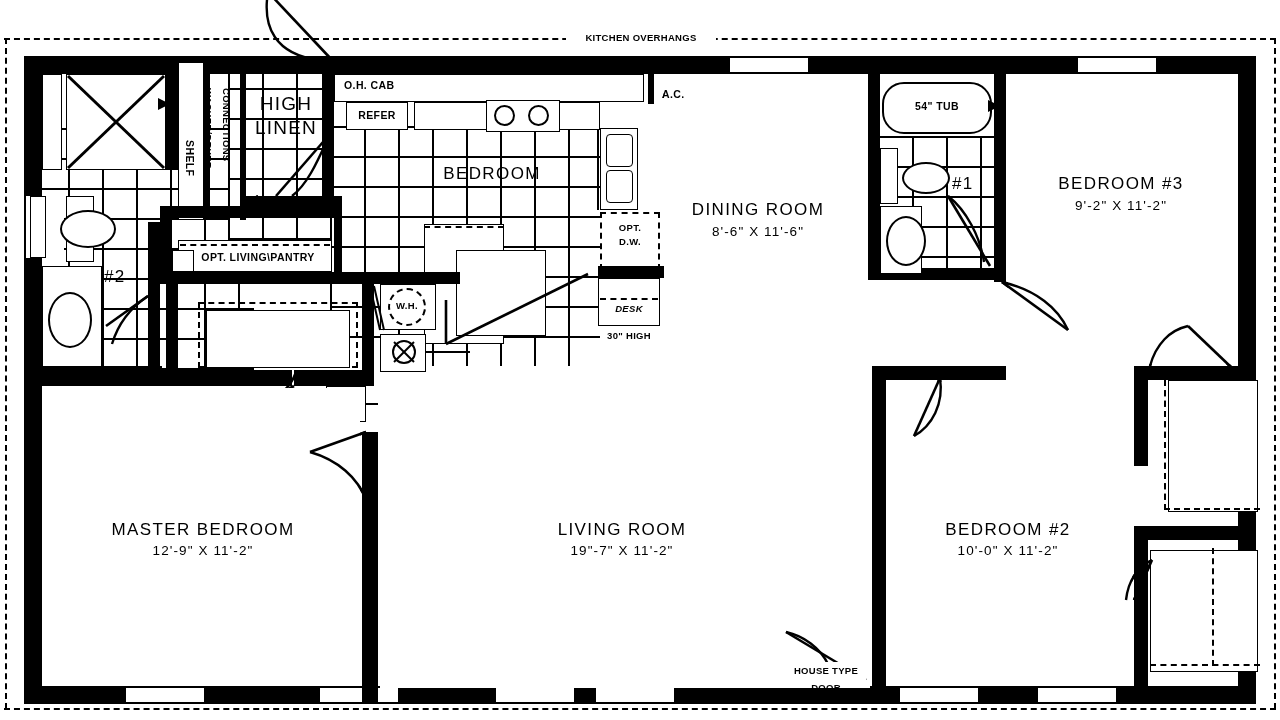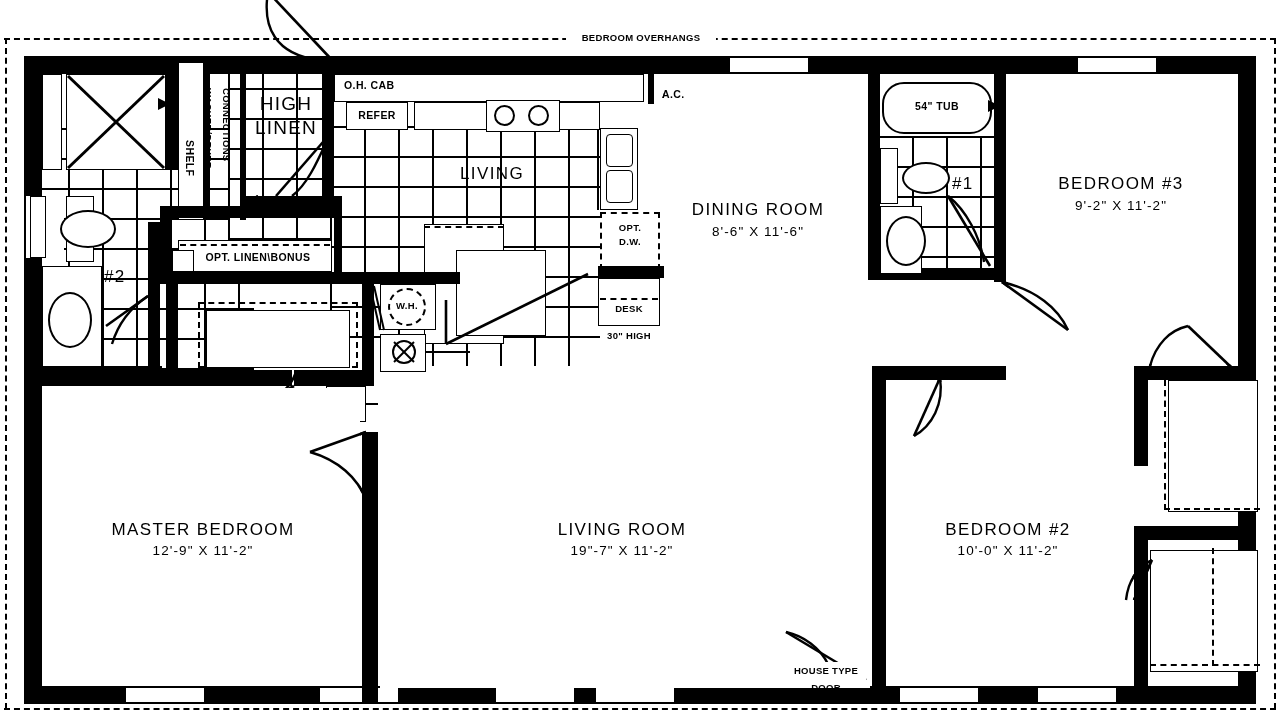--- a/index.html
+++ b/index.html
@@ -45,21 +45,21 @@
 <body>
 
 <div id="plan">
 
   <div class="dashline-h" style="left:4px;top:38px;width:1272px;"></div>
   <div class="dashline-h" style="left:4px;top:708px;width:1272px;"></div>
   <div class="dashline-v" style="left:5px;top:38px;height:671px;"></div>
   <div class="dashline-v" style="left:1274px;top:38px;height:671px;"></div>
 
   <div class="white" style="left:566px;top:30px;width:150px;height:18px;"></div>
-  <div class="lbl lbl-tiny ctr" style="left:641px;top:32px;">BEDROOM OVERHANGS</div>
+  <div class="lbl lbl-tiny ctr" style="left:641px;top:32px;">KITCHEN OVERHANGS</div>
 
   <div class="tile" style="left:34px;top:128px;width:220px;height:250px;"></div>
 
   <div class="tile" style="left:228px;top:58px;width:120px;height:220px;"></div>
 
   <div class="tile" style="left:330px;top:126px;width:270px;height:240px;"></div>
 
   <div class="tile" style="left:878px;top:136px;width:120px;height:140px;"></div>
 
   <div class="wall" style="left:24px;top:56px;width:1232px;height:18px;"></div>
@@ -118,36 +118,36 @@
   <div class="boxthin" style="left:606px;top:170px;width:27px;height:33px;border-radius:4px;"></div>
 
   <div class="dash" style="left:600px;top:212px;width:60px;height:58px;"></div>
   <div class="lbl lbl-tiny ctr" style="left:630px;top:222px;">OPT.</div>
   <div class="lbl lbl-tiny ctr" style="left:630px;top:236px;">D.W.</div>
 
   <div class="wall" style="left:598px;top:266px;width:66px;height:12px;"></div>
 
   <div class="boxthin" style="left:598px;top:278px;width:62px;height:48px;"></div>
   <div class="dashline-h" style="left:600px;top:298px;width:58px;"></div>
-  <div class="lbl lbl-tiny ctr" style="left:629px;top:303px;">DESK</div>
+  <div class="lbl lbl-tiny ctr" style="left:629px;top:303px;font-style:italic;">DESK</div>
   <div class="lbl lbl-tiny ctr" style="left:629px;top:330px;">30" HIGH</div>
 
   <div class="wall" style="left:648px;top:62px;width:6px;height:42px;"></div>
   <div class="lbl lbl-xs" style="left:662px;top:88px;">A.C.</div>
 
-  <div class="lbl lbl-room ctr" style="left:492px;top:164px;">LIVING</div>
+  <div class="lbl lbl-room ctr" style="left:492px;top:164px;">BEDROOM</div>
 
   <div class="wall" style="left:334px;top:196px;width:8px;height:80px;"></div>
   <div class="boxthin" style="left:424px;top:224px;width:80px;height:120px;"></div>
   <div class="boxthin" style="left:456px;top:250px;width:90px;height:86px;"></div>
   <div class="dashline-h" style="left:424px;top:226px;width:80px;"></div>
   <div class="dashline-h" style="left:336px;top:278px;width:90px;"></div>
 
   <div class="boxthin" style="left:178px;top:240px;width:154px;height:32px;"></div>
-  <div class="lbl lbl-xs ctr" style="left:258px;top:251px;">OPT. LINEN\BONUS</div>
+  <div class="lbl lbl-xs ctr" style="left:258px;top:251px;">OPT. LIVING\PANTRY</div>
   <div class="dashline-h" style="left:180px;top:244px;width:150px;"></div>
   <div class="wall" style="left:160px;top:206px;width:180px;height:12px;"></div>
   <div class="wall" style="left:160px;top:272px;width:300px;height:12px;"></div>
   <div class="wall" style="left:160px;top:206px;width:12px;height:78px;"></div>
 
   <div class="boxthin" style="left:172px;top:250px;width:22px;height:22px;"></div>
 
   <div class="white" style="left:42px;top:194px;width:22px;height:66px;"></div>
   <div class="boxthin" style="left:30px;top:196px;width:16px;height:62px;"></div>
   <div class="boxthin" style="left:66px;top:196px;width:28px;height:66px;"></div>

